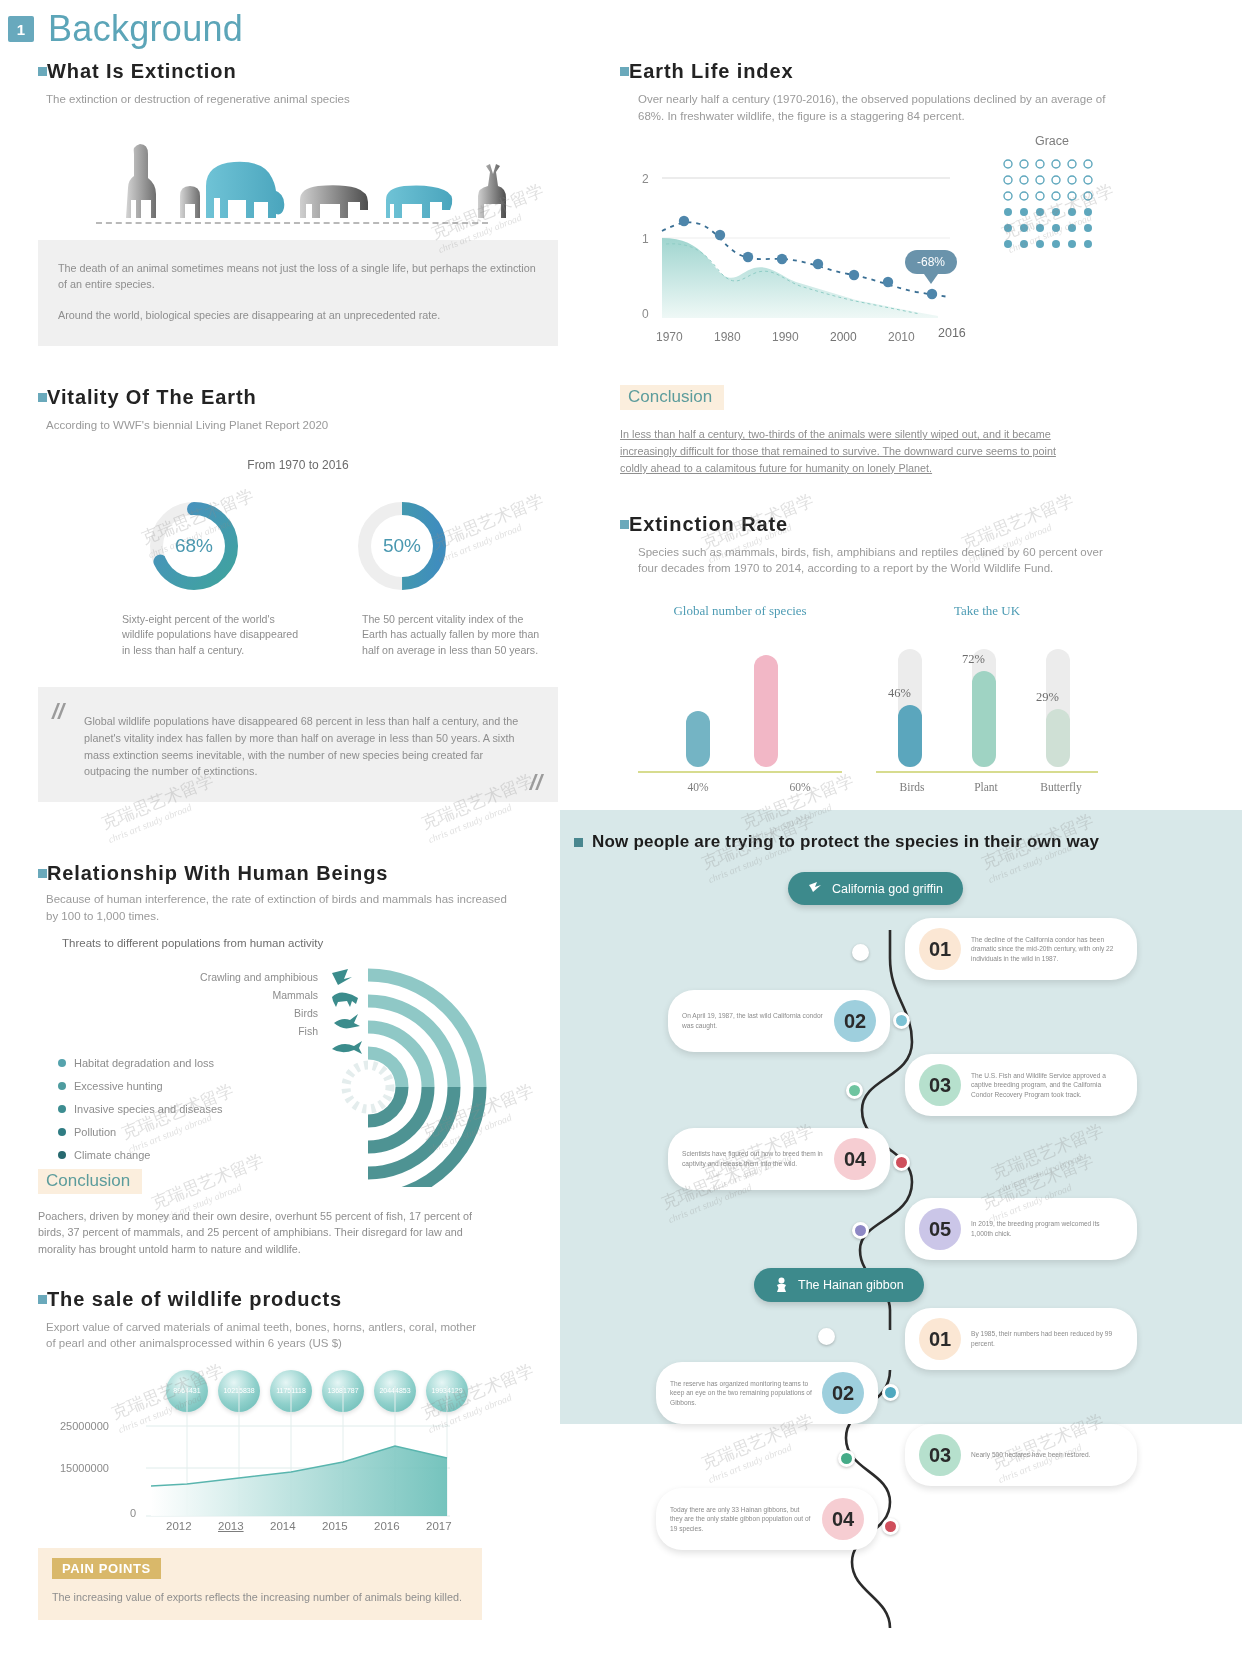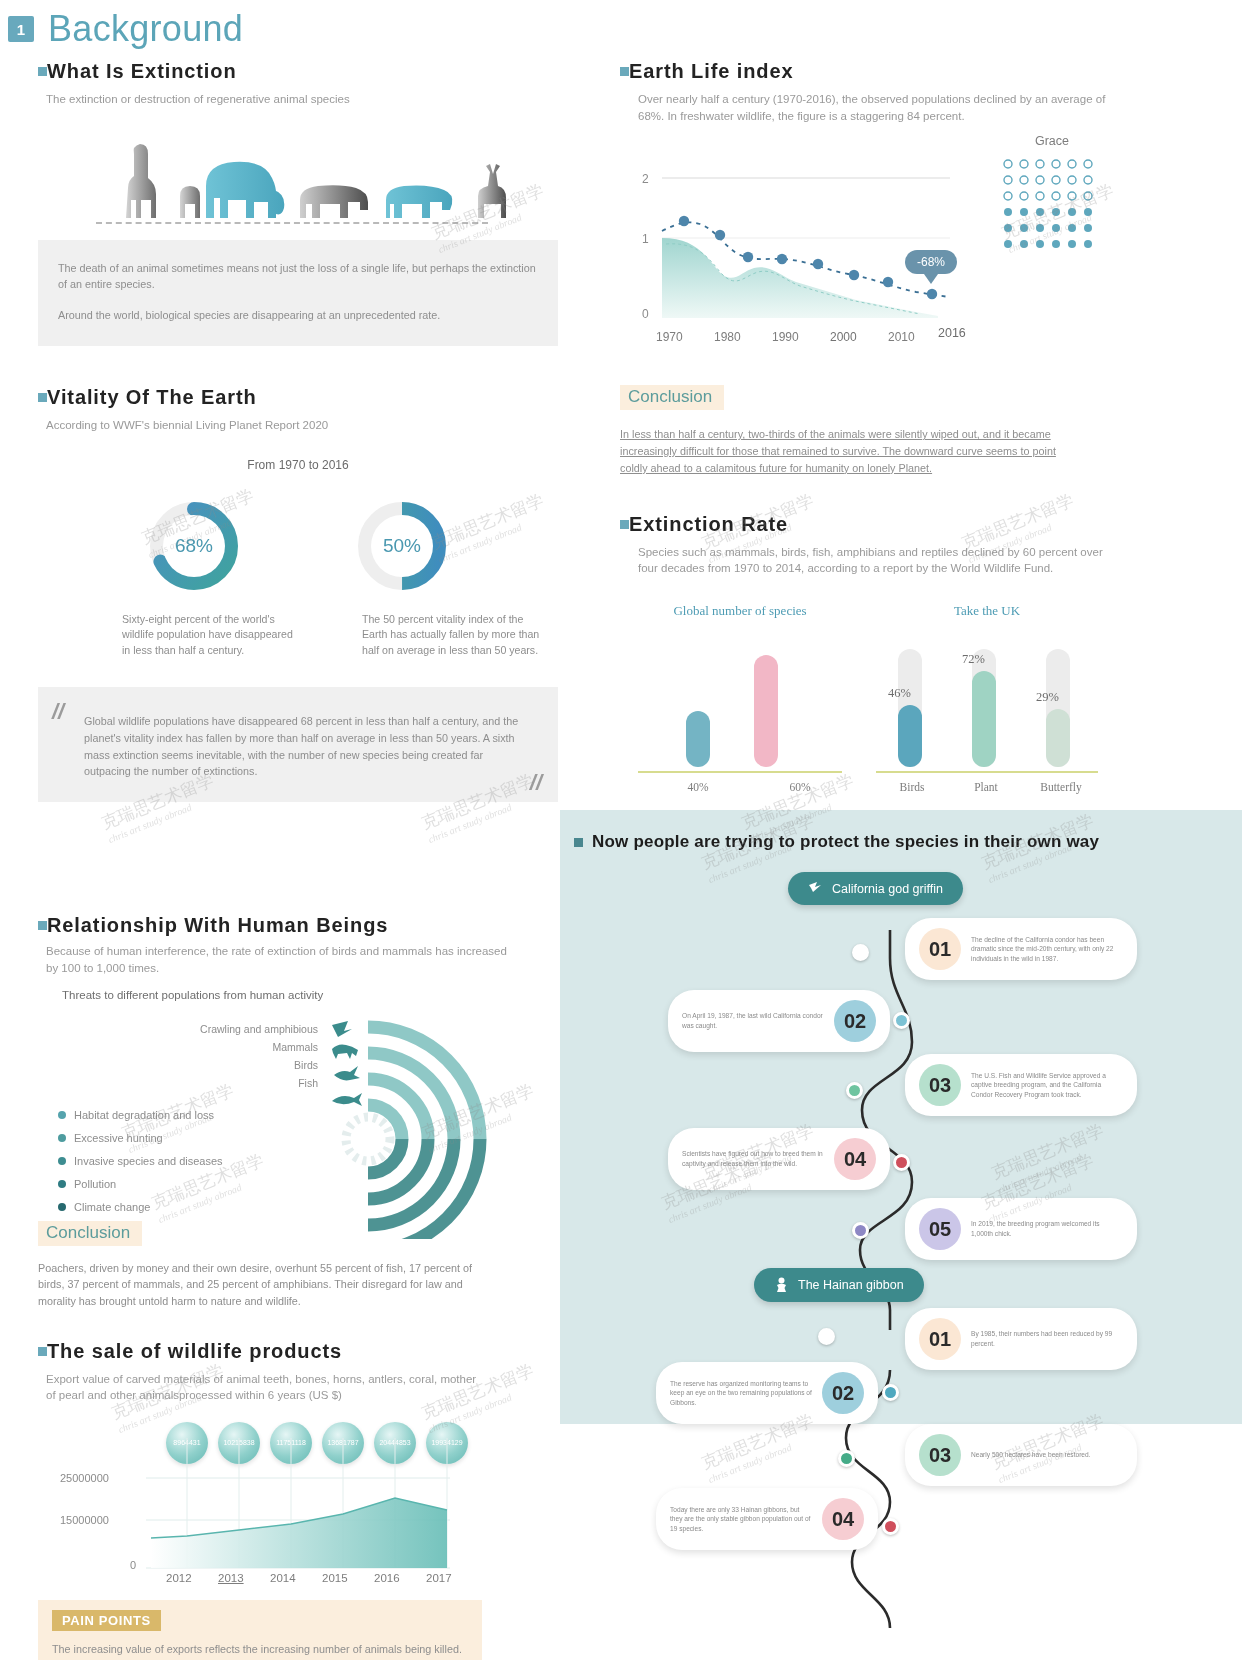--- a/index.html
+++ b/index.html
@@ -217,31 +217,31 @@
               </linearGradient>
             </defs>
           <circle cx="48" cy="48" r="37" fill="none" stroke="#eeeeee" stroke-width="14"></circle>
           <circle cx="48" cy="48" r="37" fill="none" stroke="url(#d2)" stroke-width="14" stroke-dasharray="116 117" transform="rotate(-90 48 48)"></circle>
         </svg>
         <div class="hole">50%</div>
       </div>
     </div>
 
     <div class="cap-wrap">
-      <div class="cap">Sixty-eight percent of the world's wildlife population have disappeared in less than half a century.</div>
+      <div class="cap">Sixty-eight percent of the world's wildlife populations have disappeared in less than half a century.</div>
       <div class="cap">The 50 percent vitality index of the Earth has actually fallen by more than half on average in less than 50 years.</div>
     </div>
 
     <div class="quote" style="margin-top:28px;">
       <span class="qm" style="left:14px; top:12px;">//</span>
       <span class="qm" style="right:16px; bottom:6px;">//</span>
       <div class="p-txt">Global wildlife populations have disappeared 68 percent in less than half a century, and the planet's vitality index has fallen by more than half on average in less than 50 years. A sixth mass extinction seems inevitable, with the number of new species being created far outpacing the number of extinctions.</div>
     </div>
 
-    <div class="sec-h" style="margin-top:112px;">
+    <div class="sec-h" style="margin-top:60px;">
       <span class="sq"></span>
       <span class="sec-title">Relationship  With  Human  Beings</span>
     </div>
     <div class="sub" style="margin:6px 0 0 8px; width:470px;">Because of human interference, the rate of extinction of birds and mammals has increased by 100 to 1,000 times.</div>
     <div style="margin:12px 0 0 24px; font-size:11.5px; color:#6e6e6e;">Threats to different populations from human activity</div>
 
     <div style="position:relative; height:238px;">
       <div style="position:absolute; left:148px; top:22px; width:132px;">
         <div class="radial-lbl">Crawling and amphibious</div>
         <div class="radial-lbl" style="margin-top:6px;">Mammals</div>

